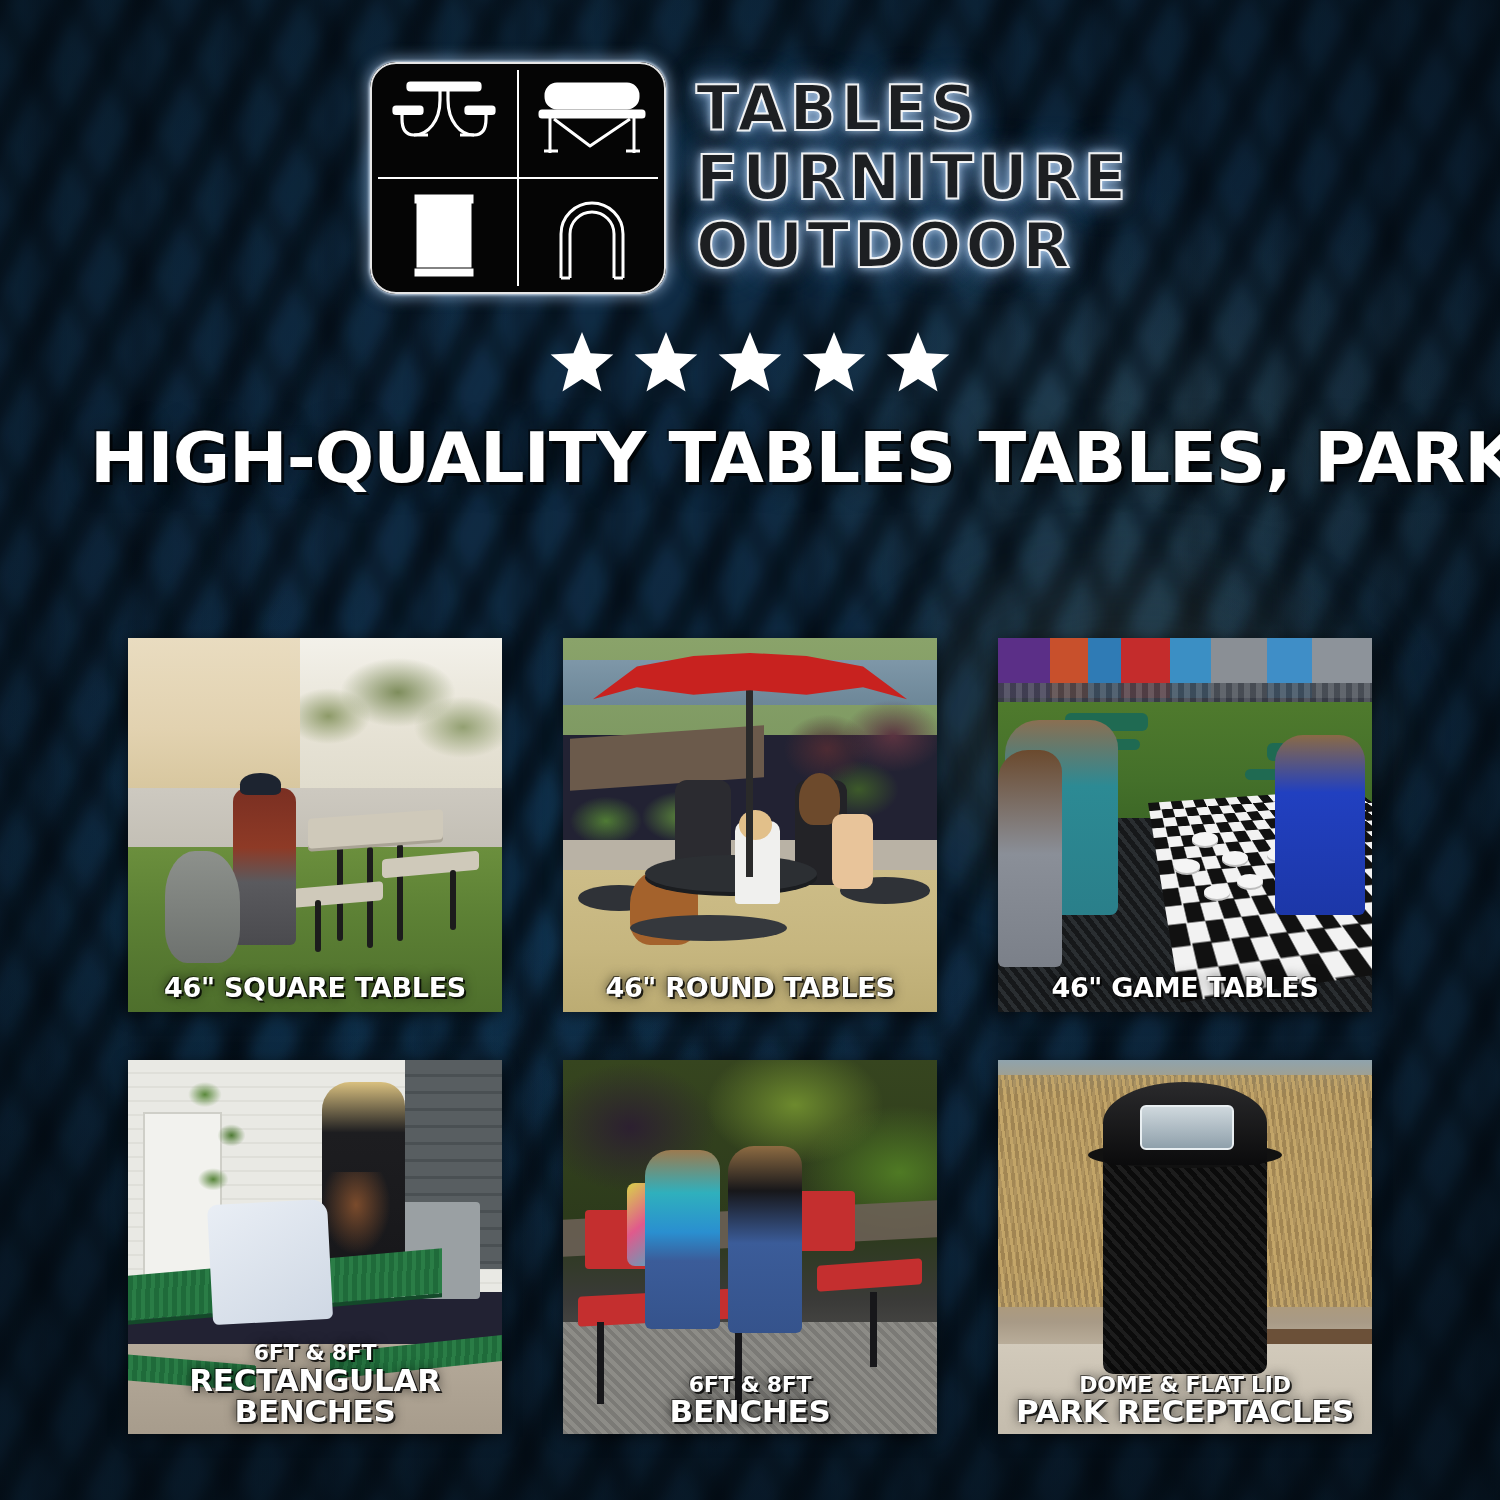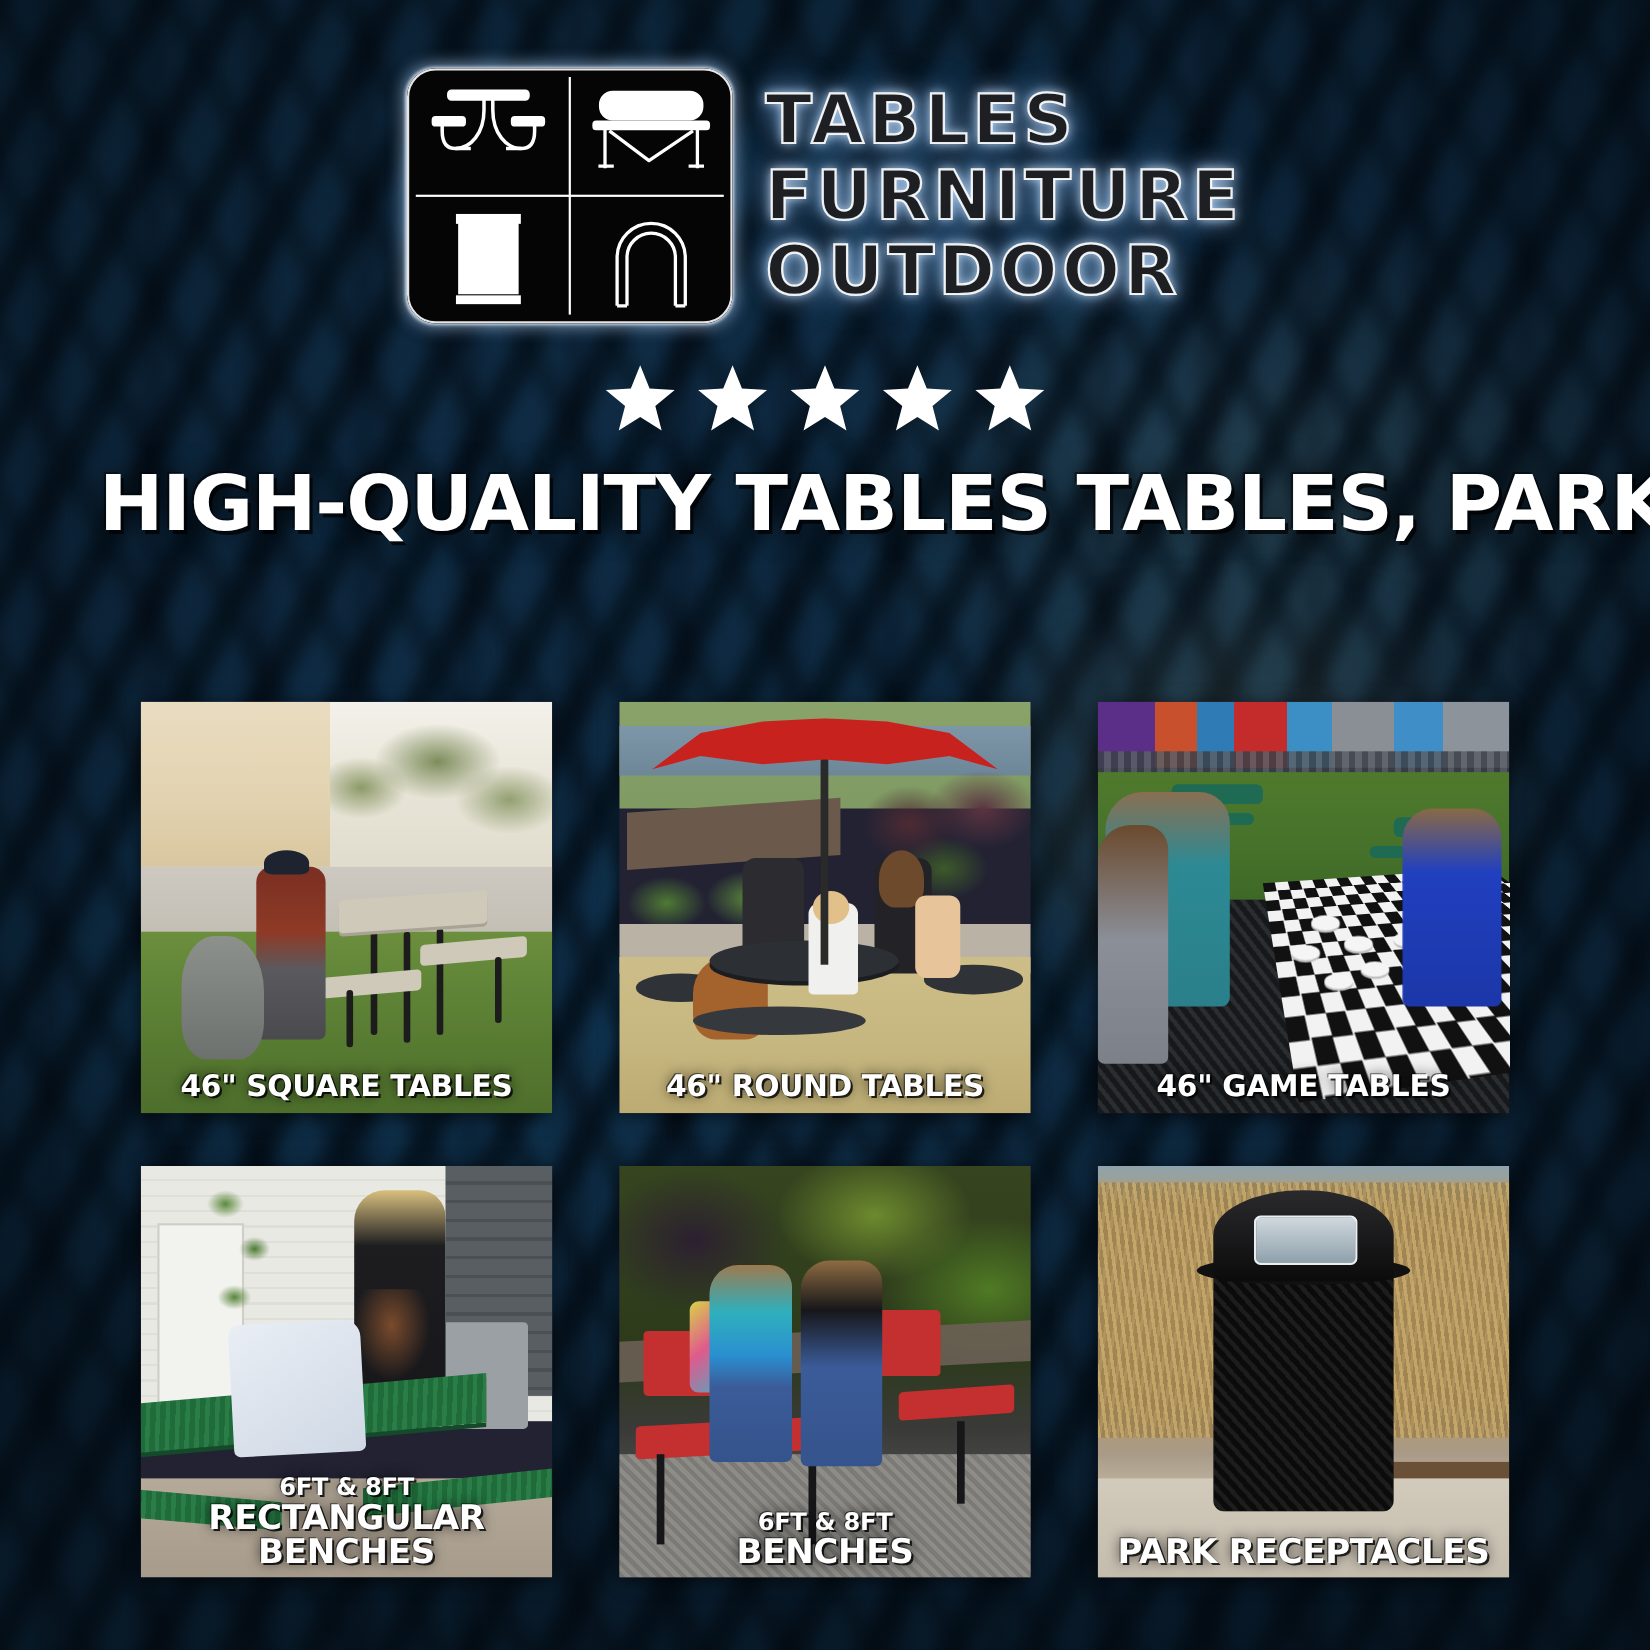--- a/index.html
+++ b/index.html
@@ -456,18 +456,19 @@
           <div class="bg"></div>
           <div class="grass"></div>
           <div class="mulch"></div>
           <div class="walk"></div>
           <div class="can"></div>
           <div class="rim"></div>
           <div class="dome"></div>
           <div class="slot"></div>
         </div>
         <div class="cap two">
+          <span class="l1">DOME &amp; FLAT LID</span>
           <span class="l2">PARK RECEPTACLES</span>
         </div>
       </div>
     </div>
   </div>
 </div>
 
 </body></html>

